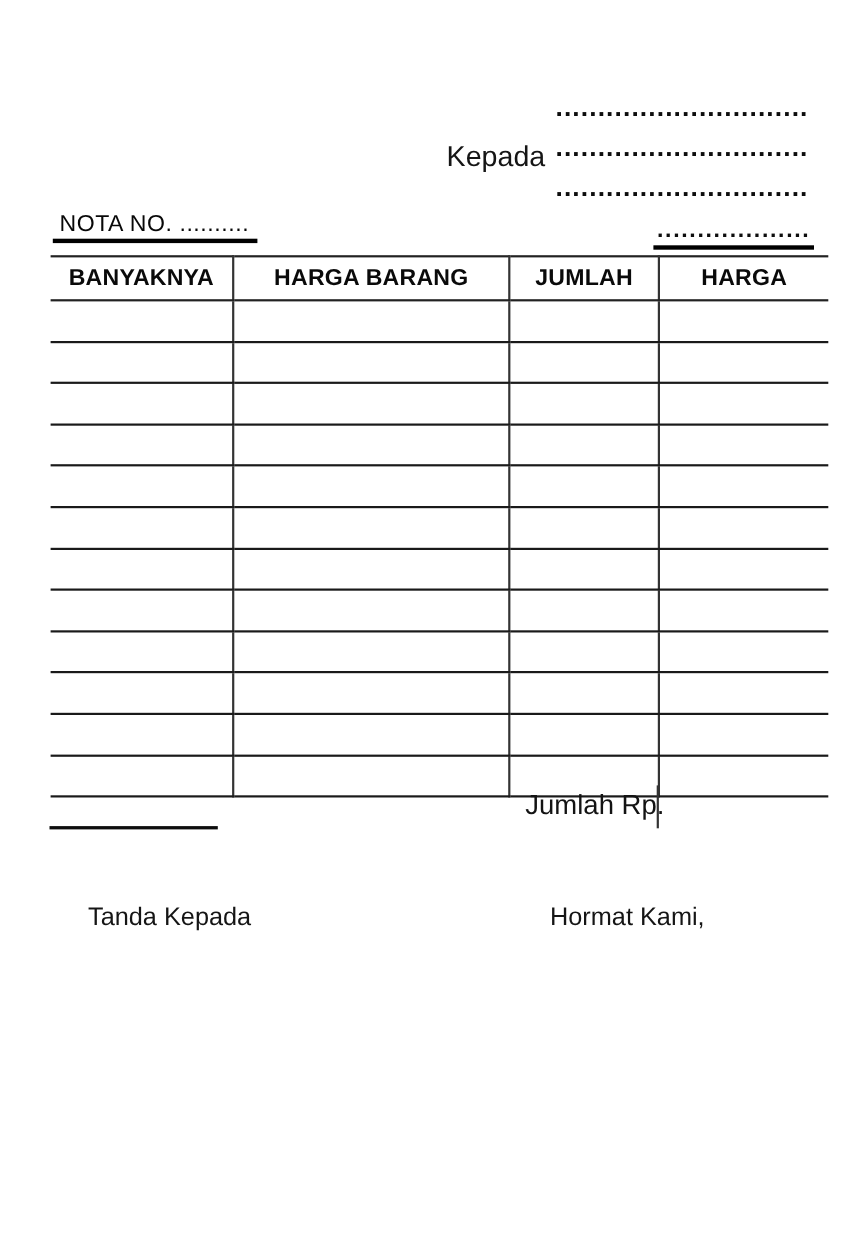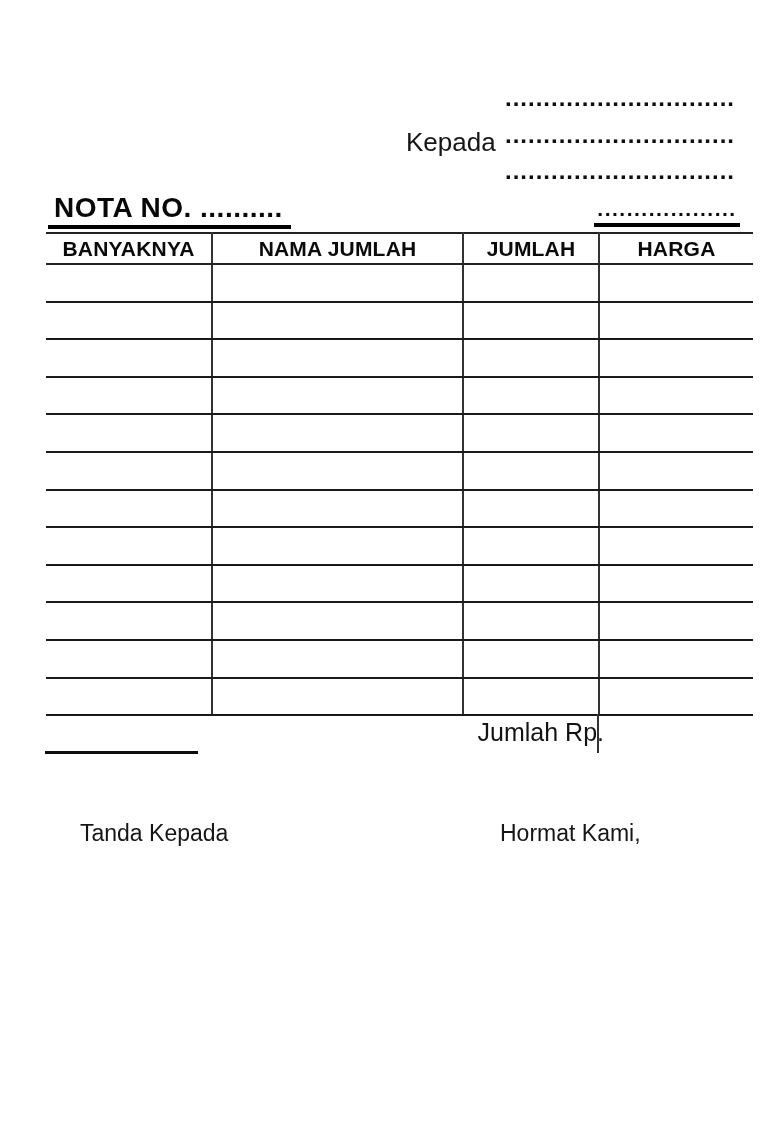--- a/index.html
+++ b/index.html
@@ -22,21 +22,21 @@
   .kepada-dots {
     left:505px; top:80px;
     font-size:24px; font-weight:bold;
     letter-spacing:1px; line-height:36.5px;
     color:#0d0d0d; white-space:nowrap;
   }
 
   
   .nota-left {
     left:48px; top:192px;
-    font-size:28px; font-weight:bold;
+    font-size:21px; font-weight:normal;
     letter-spacing:0.5px;
     border-bottom:4px solid #000;
     padding:0 8px 1px 6px;
     color:#080808; white-space:nowrap;
   }
   .nota-right {
     left:594px; top:194px;
     width:146px; text-align:center;
     font-size:21px; font-weight:bold; letter-spacing:1.5px;
     border-bottom:4px solid #000;
@@ -48,21 +48,21 @@
   .nota-table-wrap { left:46px; top:232px; }
   table.nota {
     border-collapse:collapse; table-layout:fixed;
     width:707px;
   }
   table.nota col.c1 { width:166px; }
   table.nota col.c2 { width:251px; }
   table.nota col.c3 { width:136px; }
   table.nota col.c4 { width:154px; }
   table.nota th {
-    height:31px;
+    height:40px;
     border-top:2px solid #222;
     border-bottom:2px solid #222;
     font-size:21px; font-weight:bold;
     text-align:center; vertical-align:middle;
     color:#0a0a0a; letter-spacing:0.2px;
   }
   table.nota td {
     height:37.6px;
     border-bottom:2px solid #1a1a1a;
   }
@@ -103,21 +103,21 @@
     <table class="nota">
       <colgroup>
         <col class="c1">
           <col class="c2">
           <col class="c3">
           <col class="c4">
       </colgroup>
       <thead>
         <tr id="nota-head-row">
             <th>BANYAKNYA</th>
-            <th>NAMA JUMLAH</th>
+            <th>HARGA BARANG</th>
             <th>JUMLAH</th>
             <th>HARGA</th>
           </tr>
       </thead>
       <tbody id="nota-body">
           <tr>
             <td></td>
             <td></td>
             <td></td>
             <td></td>

